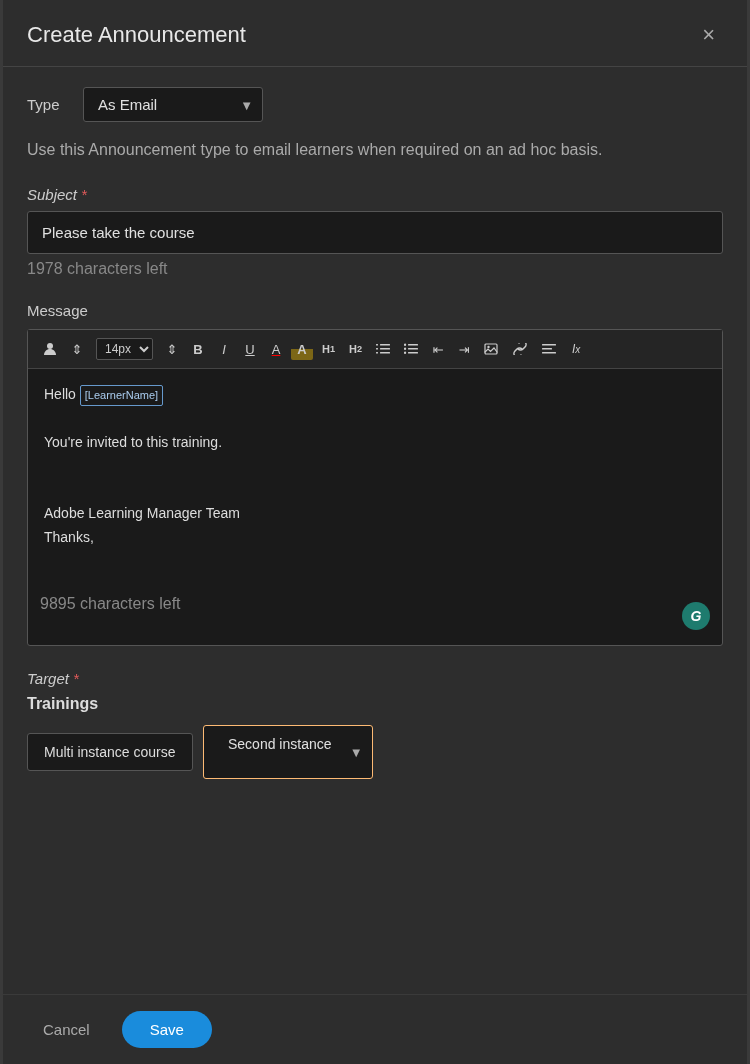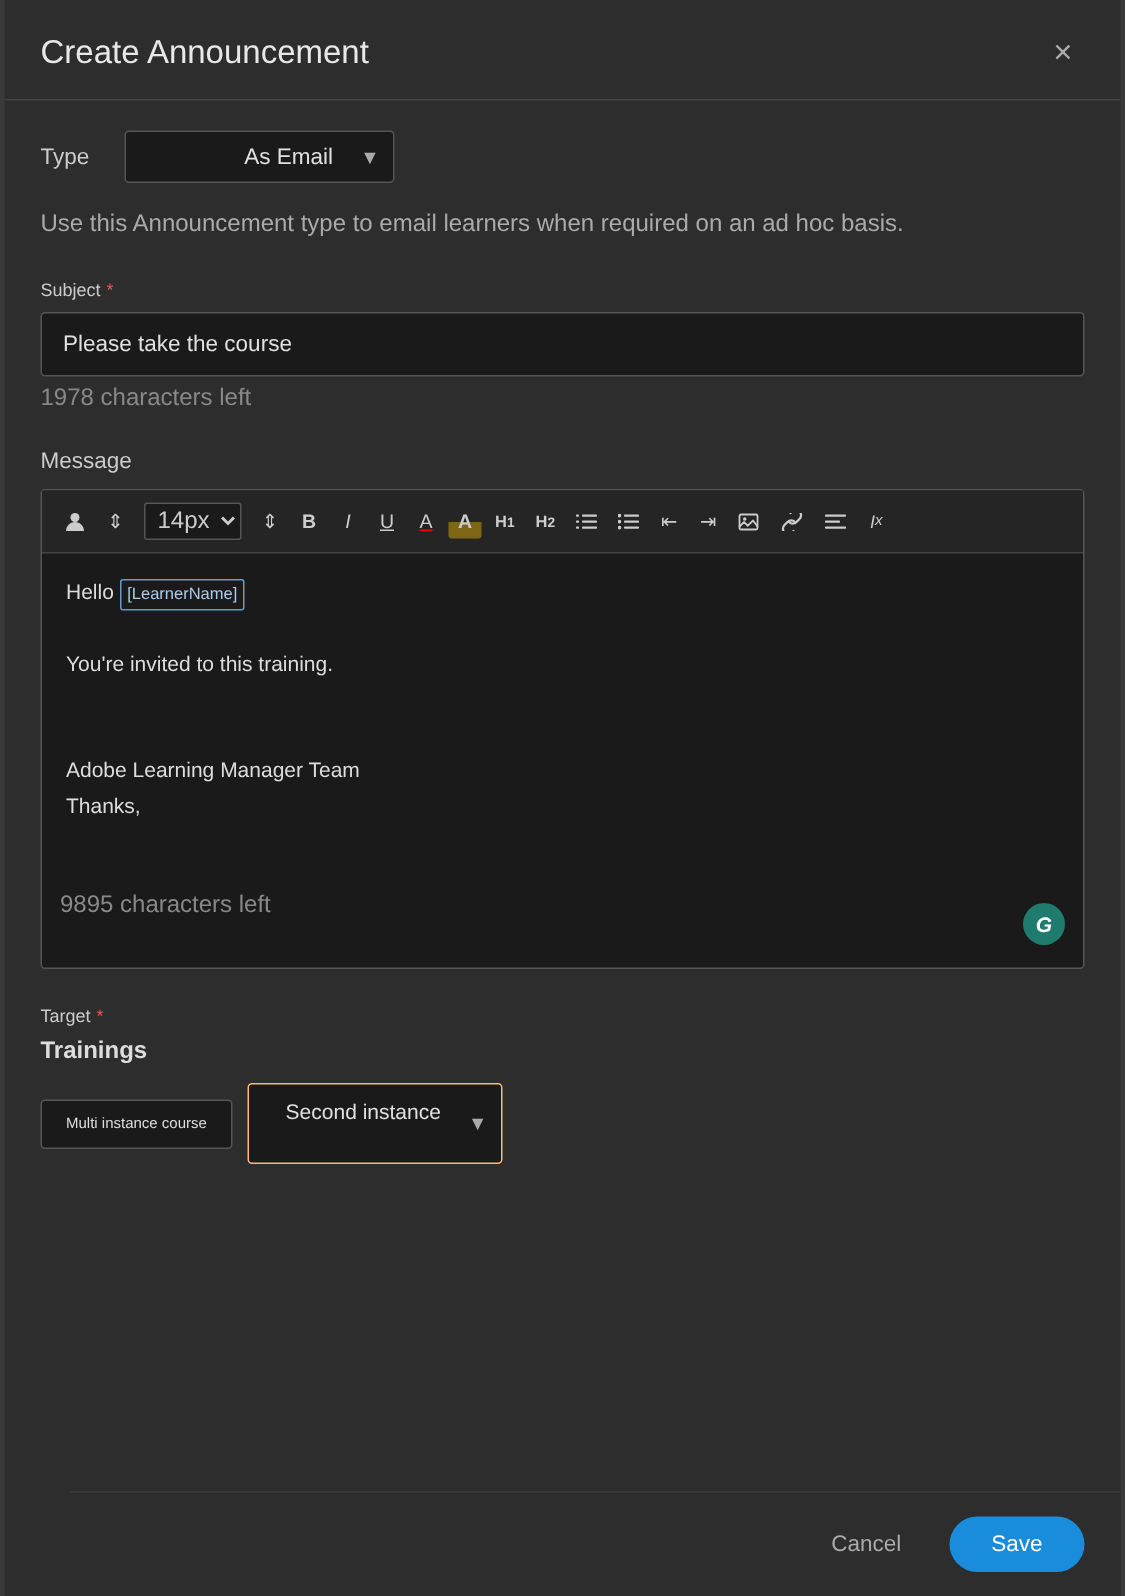--- a/index.html
+++ b/index.html
@@ -60,44 +60,44 @@
     .type-select {
       background: #1a1a1a;
       border: 1px solid #555;
       color: #e0e0e0;
       padding: 8px 40px 8px 14px;
       font-size: 15px;
       border-radius: 3px;
       appearance: none;
       cursor: pointer;
       min-width: 180px;
-      text-align: right;
     }
     .select-arrow {
       position: absolute;
       right: 10px;
       top: 50%;
       transform: translateY(-50%);
       pointer-events: none;
       color: #aaa;
       font-size: 13px;
     }
     .description-text {
       font-size: 16px;
       color: #aaa;
       margin-bottom: 24px;
       line-height: 1.5;
     }
     .section-label {
-      font-size: 12px;
+      font-size: 15px;
       color: #ccc;
       margin-bottom: 8px;
       display: flex;
       align-items: center;
       gap: 4px;
+      font-style: italic;
     }
     .required-star {
       color: #e05a5a;
     }
     .subject-input {
       width: 100%;
       background: #1a1a1a;
       border: 1px solid #555;
       color: #e0e0e0;
       padding: 12px 14px;
@@ -144,21 +144,21 @@
       align-items: center;
       justify-content: center;
       min-width: 22px;
       height: 22px;
     }
     .toolbar-select {
       background: #1a1a1a;
       border: 1px solid #555;
       color: #ccc;
       padding: 2px 4px;
-      font-size: 16px;
+      font-size: 12px;
       border-radius: 2px;
       cursor: pointer;
     }
     .editor-content {
       padding: 14px 16px;
       min-height: 220px;
       color: #ddd;
       font-size: 14px;
       line-height: 1.7;
       position: relative;
@@ -202,21 +202,21 @@
     .trainings-row {
       display: flex;
       align-items: center;
       gap: 10px;
     }
     .training-tag {
       background: #1a1a1a;
       border: 1px solid #555;
       color: #ddd;
       padding: 10px 16px;
-      font-size: 10px;
+      font-size: 14px;
       border-radius: 3px;
     }
     .instance-select-wrapper {
       position: relative;
       display: inline-block;
     }
     .instance-select {
       background: #1a1a1a;
       border: 1px solid #fdba74;
       color: #e0e0e0;
@@ -227,27 +227,25 @@
       cursor: pointer;
       min-width: 170px;
       text-align: right;
     }
     .modal-footer {
       position: absolute;
       bottom: 0;
       left: 0;
       right: 0;
       display: flex;
-      justify-content: flex-end;
       align-items: center;
       padding: 16px 24px;
       gap: 16px;
       border-top: 1px solid #3a3a3a;
       background: #2d2d2d;
-      margin-left: 43px;
     }
     .cancel-btn {
       background: none;
       border: none;
       color: #aaa;
       font-size: 15px;
       cursor: pointer;
       padding: 10px 16px;
     }
     .save-btn {

